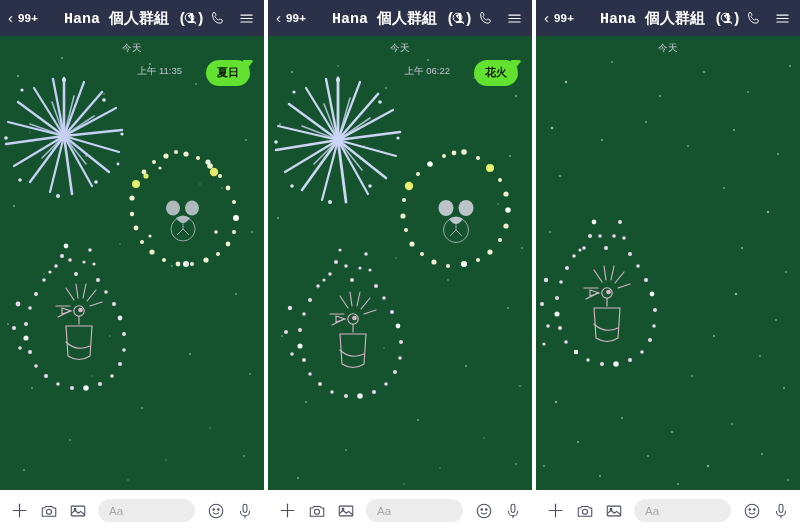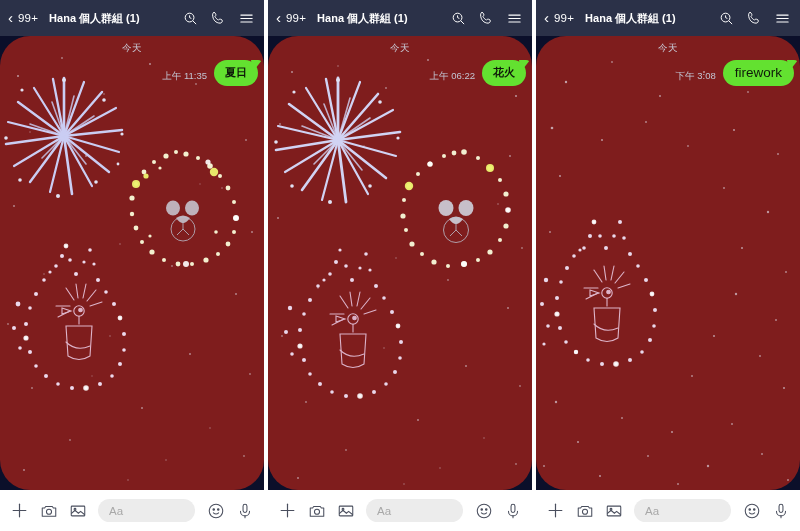--- a/index.html
+++ b/index.html
@@ -41,56 +41,56 @@
     color: #ffffff;
     font-size: 15px;
     line-height: 1;
     padding: 0 1px 2px 2px;
     font-weight: 300;
   }
   .unread-count {
     color: #ffffff;
     font-size: 11.5px;
     letter-spacing: .2px;
-    font-weight: 400;
+    font-weight: 700;
   }
   .chat-title {
     color: #ffffff;
-    font-size: 11px;
+    font-size: 15px;
     font-weight: 700;
-    margin-left: 7px;
+    margin-left: 22px;
     white-space: nowrap;
+    font-family: Liberation Mono, monospace;
   }
   .hdr-icons { display: flex; align-items: center; gap: 13px; padding-right: 2px; }
   .hdr-icons svg { display: block; }
 
   
   .chat-body {
     position: relative;
     flex: 1 1 auto;
-    background: #7f1d1d;
+    background: #14532d;
     overflow: hidden;
-    border-radius: 30px;
   }
   .stars, .fx { position: absolute; inset: 0; }
   .date-divider {
     position: absolute;
     top: 6px; left: 0; right: 0;
     text-align: center;
     color: #c9ccd8;
     font-size: 9.5px;
     letter-spacing: .5px;
     z-index: 4;
   }
   .msg-row {
     position: absolute;
-    top: 24px; right: 6px;
+    top: 24px; right: 14px;
     display: flex;
-    align-items: flex-end;
-    gap: 7px;
+    align-items: center;
+    gap: 24px;
     z-index: 4;
   }
   .msg-time {
     color: #c2c5d2;
     font-size: 9.5px;
     padding-bottom: 3px;
     white-space: nowrap;
   }
   .bubble {
     position: relative;
@@ -824,24 +824,20 @@
               <circle cx="72.5" cy="256" r="1.8" fill="#e3bdd3"></circle>
               <line x1="71" y1="262" x2="71" y2="270"></line>
               <path d="M58 272 l26 0 l-2 30 q-11 7 -22 0 z"></path>
               <path d="M58 288 q10 10 24 4"></path>
             </g>
           </g>
         </svg>
       </div>
 
       <div class="date-divider">今天</div>
-      <div class="msg-row">
-        <span class="msg-time">下午 3:08</span>
-        <div class="bubble latin">firework</div>
-      </div>
     </div>
 
     <div class="toolbar">
       <span class="tb-icon">
         <svg width="19" height="19" viewBox="0 0 24 24" stroke="#4a4f5e" stroke-width="1.5" stroke-linecap="round">
             <line x1="12" y1="4" x2="12" y2="20"></line>
             <line x1="4" y1="12" x2="20" y2="12"></line>
           </svg>
       </span>
       <span class="tb-icon">

